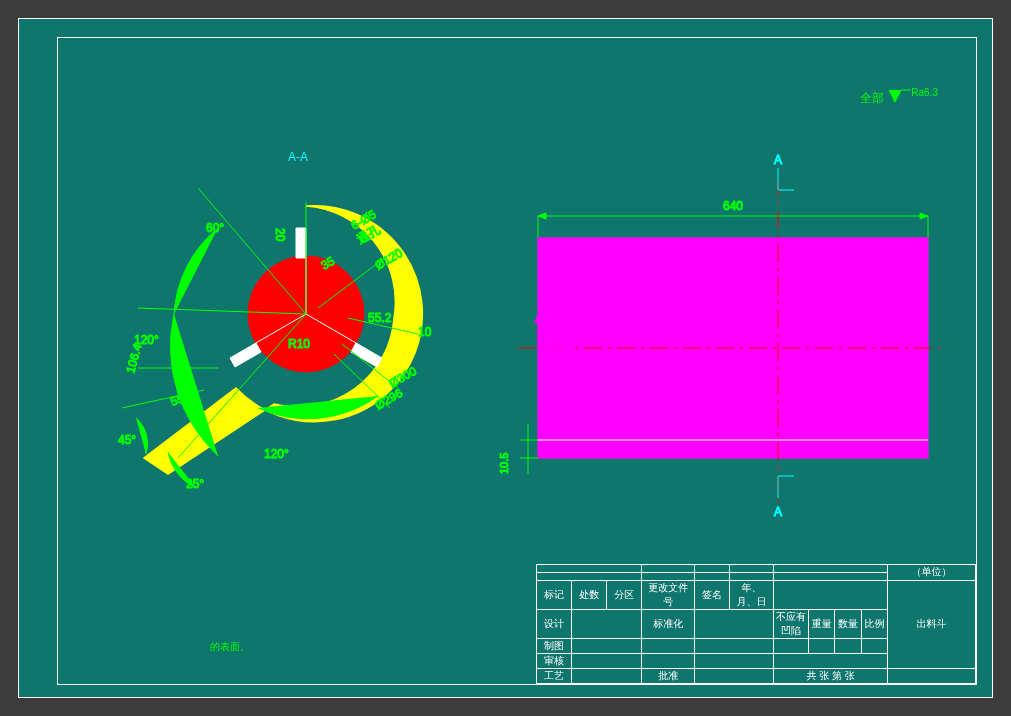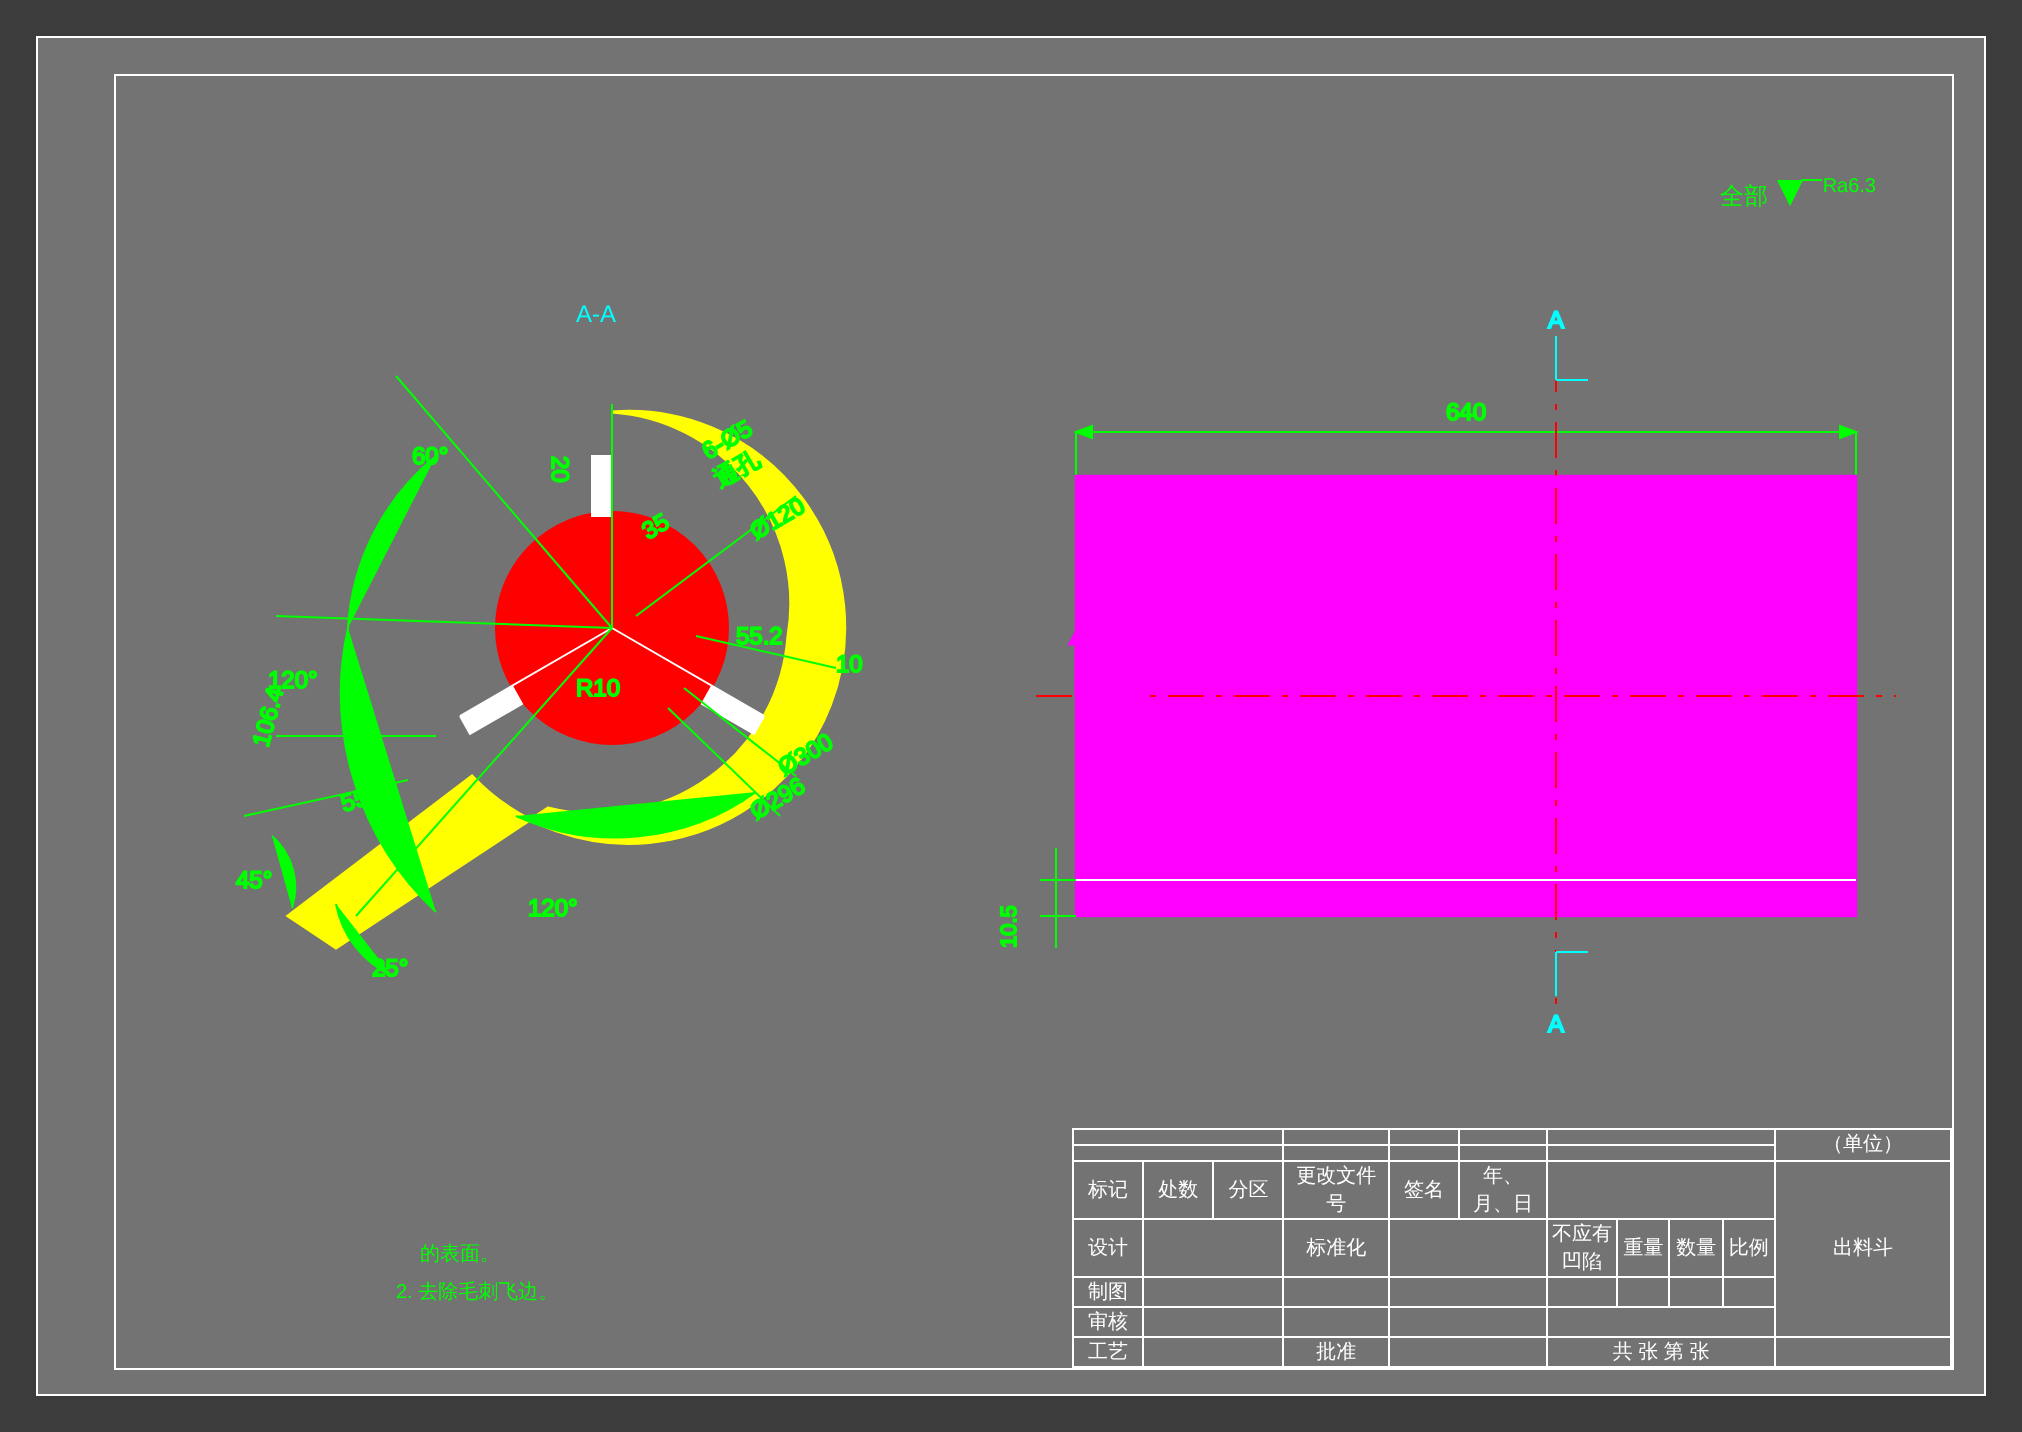--- a/index.html
+++ b/index.html
@@ -7,21 +7,21 @@
     margin: 0; padding: 0;
     width: 1011px; height: 716px;
     background: #3c3c3c;
     font-family: "SimSun", "Microsoft YaHei", sans-serif;
     overflow: hidden;
   }
   .frame {
     position: absolute;
     left: 18px; top: 18px;
     width: 975px; height: 680px;
-    background: #737373;
+    background: #0f766e;
     border: 1px solid #fff;
   }
   .inner-frame {
     position: absolute;
     left: 38px; top: 18px;
     width: 920px; height: 648px;
     border: 1px solid #fff;
   }
   
   .c-cyan   { color: #00ffff; fill: #00ffff; stroke: #00ffff; }
@@ -182,21 +182,20 @@
           <line x1="22" y1="320" x2="40" y2="320"></line>
           <line x1="22" y1="302" x2="40" y2="302"></line>
           <line x1="30" y1="286" x2="30" y2="336"></line>
           <text x="10" y="336" font-size="11" transform="rotate(-90 10 336)">10.5</text>
         </g>
       </g>
     </svg>
 
     <div class="notes">
       <div style="padding-left:12px">的表面。</div>
-      <div>2. 去除毛刺飞边。</div>
     </div>
 
     <div class="titleblock">
       <table>
         <colgroup>
           <col style="width:8%">
             <col style="width:8%">
             <col style="width:8%">
           <col style="width:12%">
             <col style="width:8%">

